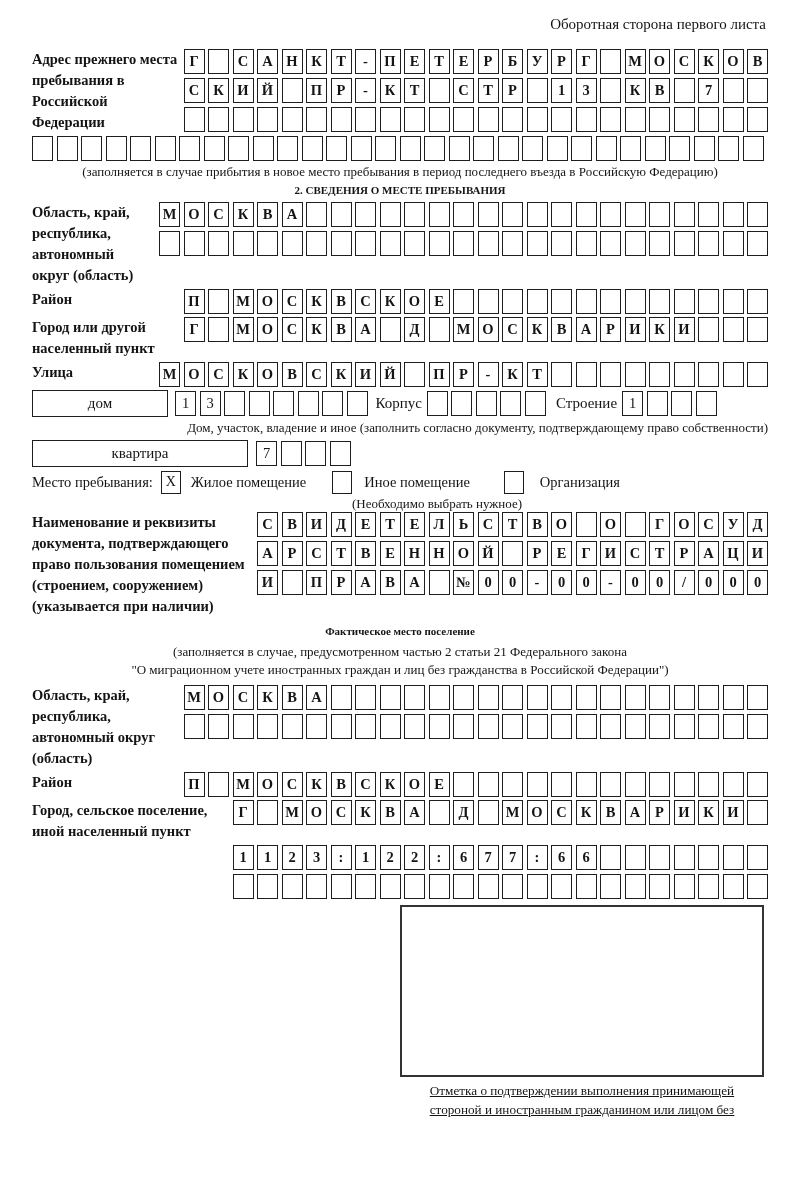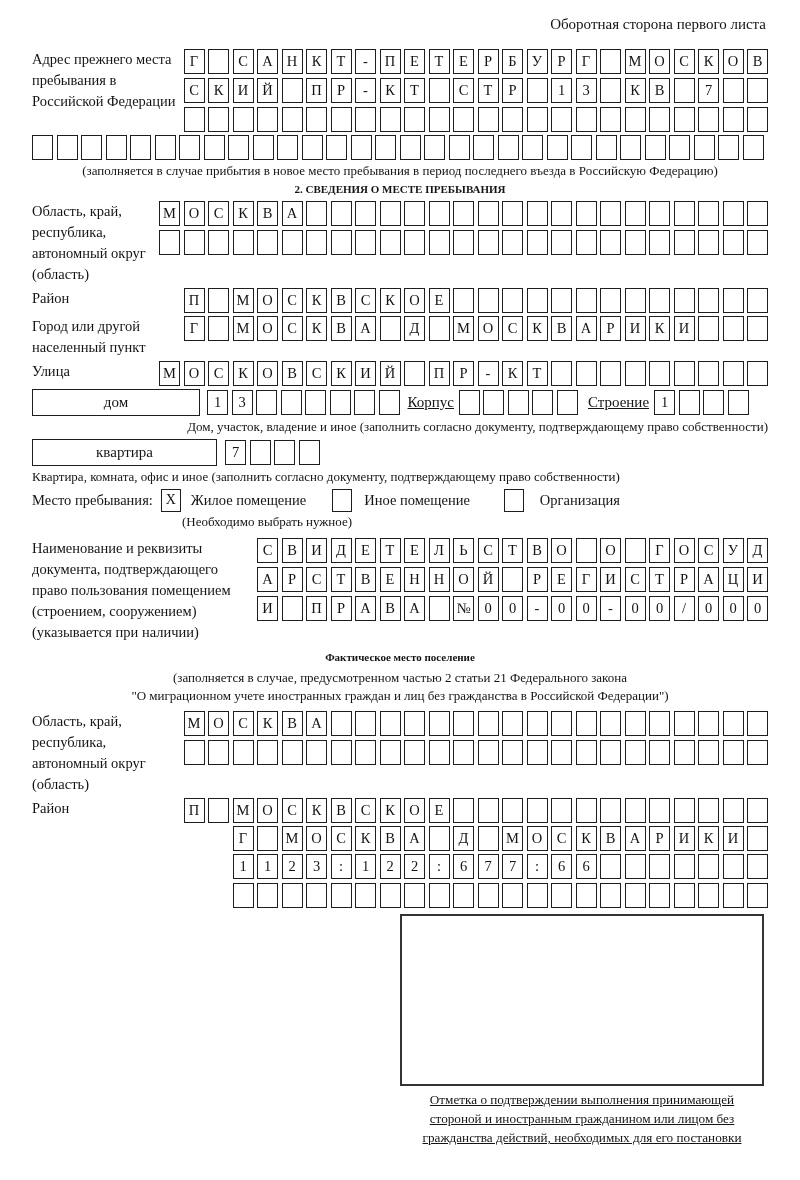--- a/index.html
+++ b/index.html
@@ -1,35 +1,35 @@
 <!DOCTYPE html>
 <html><head>
 <meta charset="utf-8">
 <style>
   html,body{margin:0;padding:0;background:#fff;color:#141414;}
   body{width:800px;min-height:1180px;font-family:"Liberation Serif","DejaVu Serif",serif;}
   .page{box-sizing:border-box;width:800px;padding:6px 32px 8px 32px;}
   .header-note{text-align:right;font-size:15px;margin:10px 2px 16px 0;}
-  .field-flex{display:flex;align-items:flex-start;margin-bottom:3px;}
+  .field-flex{display:flex;align-items:flex-start;margin-bottom:3px;font-weight:bold;}
   .flabel{font-size:14.5px;line-height:21px;flex:none;}
   .rows{flex:1;display:flex;flex-direction:column;gap:4px;align-items:flex-end;}
   .boxrow{display:flex;gap:3.5px;}
   .cell{flex:none;box-sizing:border-box;width:21px;height:25px;border:1.6px solid #1e1e1e;
         font-size:14.5px;line-height:22px;text-align:center;background:#fff;}
   .fullrow{margin:1px 0 2px 0;}
   .note{font-size:13px;text-align:center;margin:2px 0 4px 0;line-height:17px;}
   .sec-title{font-size:11px;font-weight:bold;text-align:center;margin:4px 0 6px 0;}
   .bigbox{box-sizing:border-box;border:1.6px solid #1e1e1e;height:27px;line-height:24px;
           text-align:center;font-size:15px;flex:none;}
-  .inline-label{font-size:15px;line-height:27px;flex:none;text-decoration:underline;}
+  .inline-label{font-size:15px;line-height:27px;flex:none;}
   .hrow{display:flex;align-items:center;margin-bottom:2px;}
   .chk{box-sizing:border-box;width:20px;height:23px;border:1.6px solid #1e1e1e;flex:none;
        text-align:center;font-size:14px;line-height:20px;}
   .chk-row{display:flex;align-items:center;font-size:14.5px;margin:4px 0 2px 0;}
-  .chk-note{font-size:13px;text-align:left;width:340px;margin-left:150px;margin-bottom:8px;}
+  .chk-note{font-size:13px;text-align:right;width:340px;margin-left:150px;margin-bottom:0;}
   .center-note{font-size:13px;text-align:center;line-height:18px;margin:0;}
   .stamp-rect{box-sizing:border-box;width:364px;height:172px;border:2px solid #333;
               margin-left:368px;margin-top:6px;}
   .stamp-note{width:404px;margin-left:348px;text-align:center;font-size:13.2px;line-height:19px;margin-top:4px;text-decoration:underline;}
 </style>
 </head>
 <body>
 
 <div class="page">
 
@@ -305,21 +305,21 @@
           <span class="cell"></span>
           <span class="cell"></span>
           <span class="cell"></span>
           <span class="cell"></span>
           <span class="cell"></span>
         </div>
     </div>
   </div>
 
   <div class="hrow">
-    <div class="bigbox" style="width:168px">дом</div>
+    <div class="bigbox" style="width:136px">дом</div>
     <div class="boxrow" style="margin-left:7px">
         <span class="cell">1</span>
         <span class="cell">3</span>
         <span class="cell"></span>
         <span class="cell"></span>
         <span class="cell"></span>
         <span class="cell"></span>
         <span class="cell"></span>
         <span class="cell"></span>
       </div>
@@ -335,29 +335,28 @@
     <div class="boxrow" style="margin-left:5px">
         <span class="cell">1</span>
         <span class="cell"></span>
         <span class="cell"></span>
         <span class="cell"></span>
       </div>
   </div>
   <div class="note" style="text-align:right">Дом, участок, владение и иное (заполнить согласно документу, подтверждающему право собственности)</div>
 
   <div class="hrow">
-    <div class="bigbox" style="width:185px">квартира</div>
+    <div class="bigbox" style="width:216px">квартира</div>
     <div class="boxrow" style="margin-left:8px">
         <span class="cell">7</span>
         <span class="cell"></span>
         <span class="cell"></span>
         <span class="cell"></span>
       </div>
   </div>
-  <div class="note" style="text-align:left">Квартира, комната, офис и иное (заполнить согласно документу, подтверждающему право собственности)</div>
 
   <div class="chk-row">
     <span>Место пребывания:</span>
     <span class="chk" style="margin-left:8px">X</span>
     <span style="margin-left:10px">Жилое помещение</span>
     <span class="chk" style="margin-left:26px"></span>
     <span style="margin-left:12px">Иное помещение</span>
     <span class="chk" style="margin-left:34px"></span>
     <span style="margin-left:16px">Организация</span>
   </div>
@@ -526,20 +525,21 @@
           <span class="cell"></span>
           <span class="cell"></span>
           <span class="cell"></span>
           <span class="cell"></span>
           <span class="cell"></span>
         </div>
     </div>
   </div>
 
   <div class="field-flex">
+    <div class="flabel" style="width:196px">Город, сельское поселение, иной населенный пункт</div>
     <div class="rows">
       <div class="boxrow">
           <span class="cell">Г</span>
           <span class="cell"></span>
           <span class="cell">М</span>
           <span class="cell">О</span>
           <span class="cell">С</span>
           <span class="cell">К</span>
           <span class="cell">В</span>
           <span class="cell">А</span>
@@ -611,17 +611,16 @@
           <span class="cell"></span>
           <span class="cell"></span>
         </div>
     </div>
   </div>
 
   <div class="stamp-rect"></div>
   <div class="stamp-note">
     <div>Отметка о подтверждении выполнения принимающей</div>
     <div>стороной и иностранным гражданином или лицом без</div>
-    <div>гражданства действий, необходимых для его постановки</div>
 
   </div>
 
 </div>
 
 </body></html>

